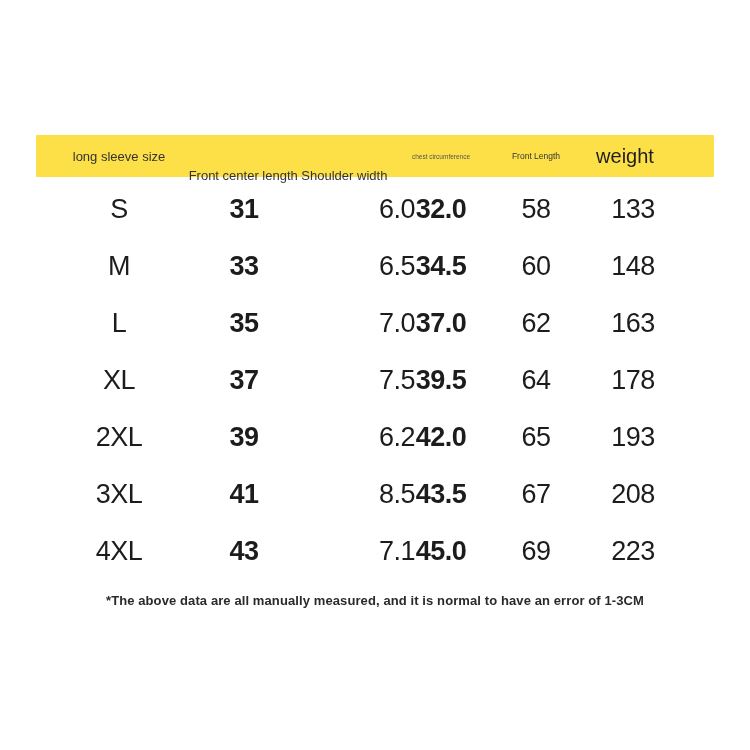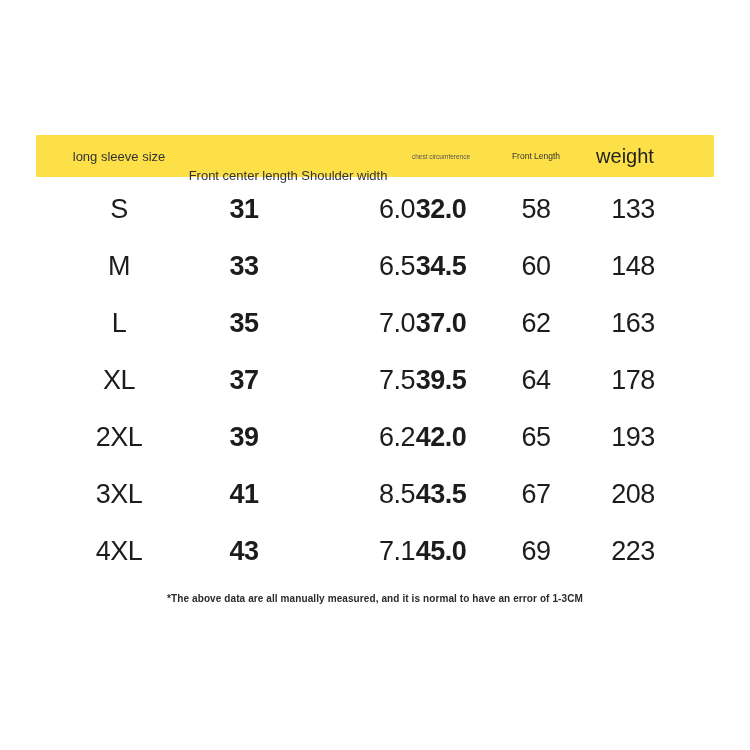--- a/index.html
+++ b/index.html
@@ -61,21 +61,21 @@
   .c1 { left: 83px; }
   .c2 { left: 208px; font-weight: bold; }
   .c3 { left: 315px; margin-left: 46px; }
   .c4 { left: 405px; font-weight: bold; }
   .c5 { left: 500px; }
   .c6 { left: 597px; }
   .footnote {
     margin-top: 14px;
     width: 678px;
     text-align: center;
-    font-size: 10px;
+    font-size: 13px;
     font-weight: bold;
     color: #2a2a2a;
     letter-spacing: 0.1px;
   }
 </style>
 </head>
 <body>
 
 <div class="page">
   <div class="chart">

